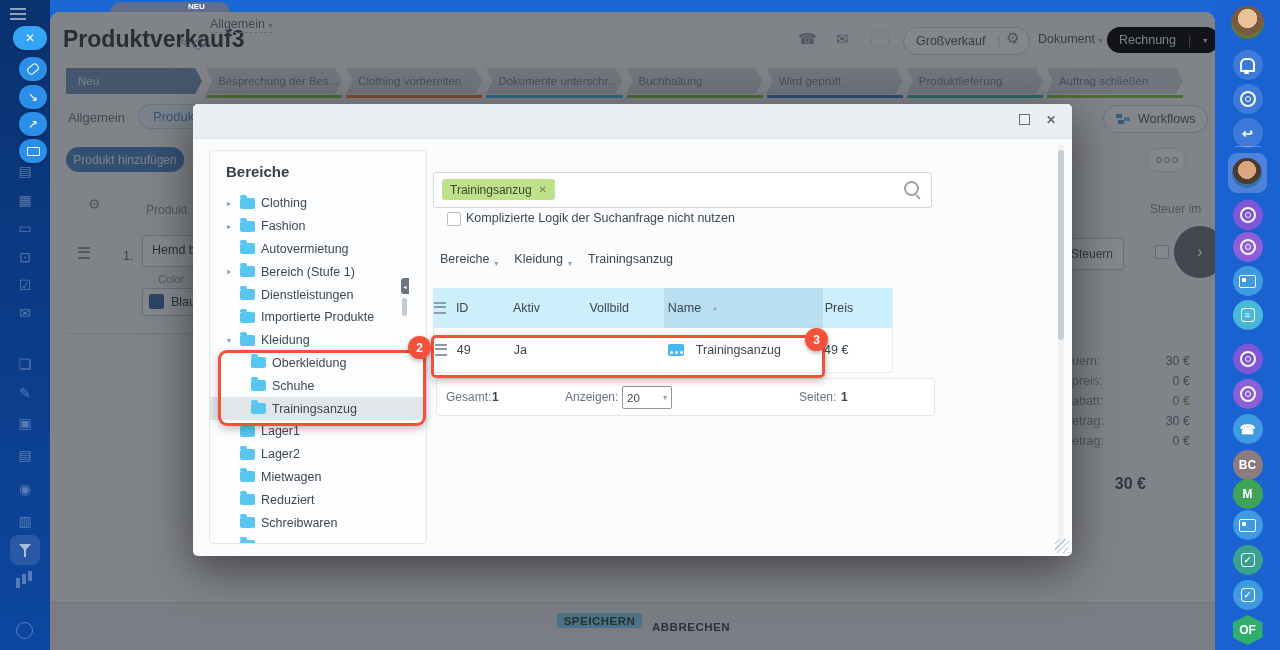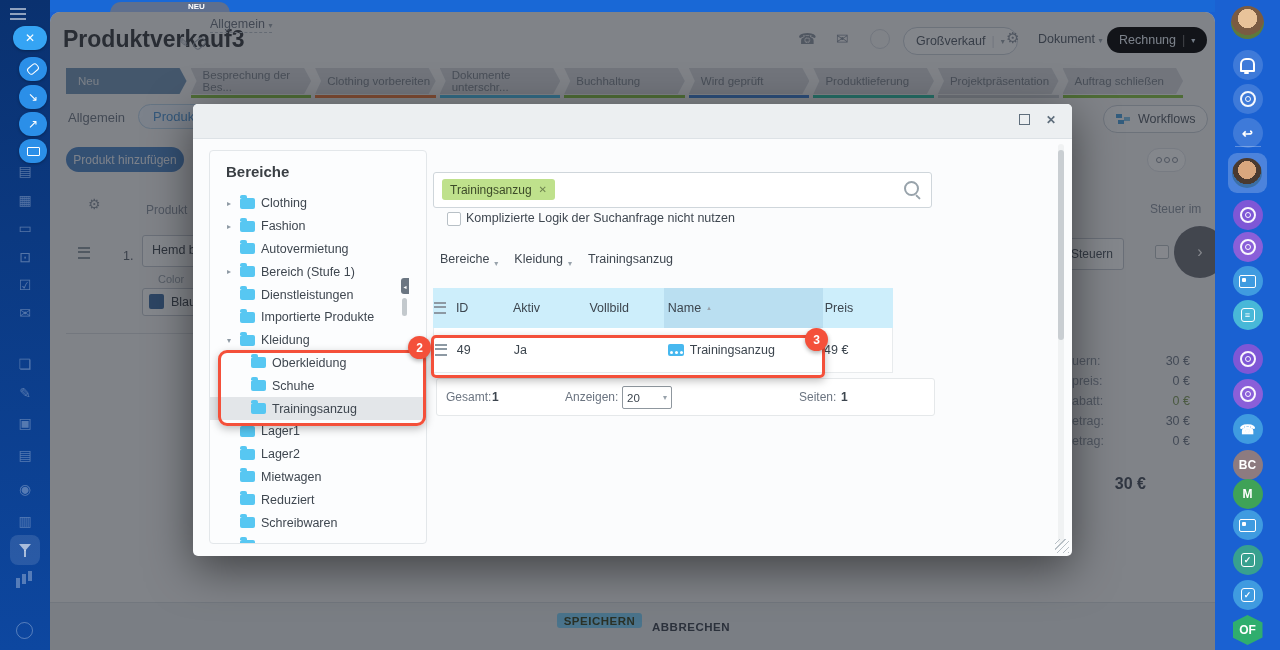--- a/index.html
+++ b/index.html
@@ -35,21 +35,21 @@
   #page{position:absolute;left:50px;top:12px;width:1165px;height:638px;background:#f3f5f7;
     border-radius:10px 10px 0 0;overflow:hidden;z-index:3;}
   #dim{position:absolute;left:50px;top:12px;width:1165px;height:638px;background:rgba(32,36,46,.55);
     border-radius:10px 10px 0 0;z-index:5;}
 
   .ptitle{font-size:23px;font-weight:bold;color:#33383d;}
   .ghost-ic{color:#9aa4ae;font-size:12px;}
   .hdr-dd{font-size:12.5px;color:#6b7480;border-bottom:1px dashed #b9c1c9;padding-bottom:1px;}
   .chev{font-size:8px;color:#98a2ab;}
   .pillbtn{border:1px solid #c7d0d8;border-radius:15px;height:26px;display:flex;align-items:center;
-    gap:6px;padding:0 12px;font-size:12.5px;color:#525c66;background:#fbfcfd;}
+    gap:12px;padding:0 12px;font-size:12.5px;color:#525c66;background:#fbfcfd;}
   .bluebtn{background:#000000;border:none;color:#e8f1fa;}
   .stage{height:26px;display:flex;align-items:center;padding-left:12px;font-size:11.5px;color:#7a828c;
     background:#d4d8dc;clip-path:polygon(0 0,calc(100% - 7px) 0,100% 50%,calc(100% - 7px) 100%,0 100%,6px 50%);}
   .stage-wrap{display:flex;flex-direction:column;gap:0;flex:1;}
   .stage-ul{height:3px;margin-top:1px;}
   .tabtxt{font-size:13px;color:#6e7884;}
   .tabpill{border:1px solid #b9d4ea;background:#eaf4fc;color:#4b95d8;border-radius:14px;
     padding:4px 14px;font-size:13px;}
   .grayicon{color:#8a94a0;}
   .inputbox{background:#fdfefe;border:1px solid #c3cbd2;border-radius:3px;}
@@ -95,21 +95,21 @@
   .bclink{font-size:12.5px;color:#3f4750;}
 
   #mtable{position:absolute;left:240px;top:184px;width:460px;}
   .mth{display:flex;height:40px;background:#cdeefb;align-items:center;font-size:12.5px;color:#3c454e;}
   .mtr{display:flex;height:44px;background:#fff;align-items:center;font-size:12.5px;color:#3c454e;
     border:1px solid #e8ebed;border-top:none;}
   .c0{width:17px;display:flex;justify-content:center;}
   .c1{width:63px;padding-left:8px;}
   .c2{width:85px;padding-left:2px;}
   .c3{width:85px;padding-left:2px;}
-  .c4{width:177px;padding-left:4px;display:flex;align-items:center;gap:6px;}
+  .c4{width:177px;padding-left:4px;display:flex;align-items:center;gap:12px;}
   .c5{width:78px;padding-left:2px;}
   .namehdr{background:#badff1;height:40px;display:flex;align-items:center;}
   .burger{width:12px;height:8px;border-top:2px solid #8d99a3;border-bottom:2px solid #8d99a3;position:relative;}
   .burger::after{content:"";position:absolute;left:0;top:2px;width:12px;height:2px;background:#8d99a3;}
   .prod-ic{width:16px;height:12px;background:#47b8ef;border-radius:2px;position:relative;flex:none;}
   .prod-ic::after{content:"";position:absolute;left:2px;bottom:2px;width:3px;height:3px;border-radius:50%;
     background:#fff;box-shadow:5px 0 0 #fff,10px 0 0 #fff;}
 
   #pagbox{position:absolute;left:243px;top:274px;width:497px;height:36px;background:#fff;
     border:1px solid #e5e8ea;border-radius:3px;font-size:12px;color:#6b7480;}
@@ -187,24 +187,20 @@
         <div class="stage">Buchhaltung</div>
           <div class="stage-ul" style="background:#86c440;"></div>
       </div>
       <div class="stage-wrap">
         <div class="stage">Wird geprüft</div>
           <div class="stage-ul" style="background:#3b82d8;"></div>
       </div>
       <div class="stage-wrap">
         <div class="stage">Produktlieferung</div>
           <div class="stage-ul" style="background:#2cc6a8;"></div>
-      </div>
-      <div class="stage-wrap">
-        <div class="stage">Projektpräsentation</div>
-          <div class="stage-ul" style="background:#c9ced3;"></div>
       </div>
       <div class="stage-wrap">
         <div class="stage">Auftrag schließen</div>
           <div class="stage-ul" style="background:#86c440;"></div>
       </div>
     </div>
 
     <div class="abs tabtxt" style="left:18px;top:98px;">Allgemein</div>
     <div class="abs tabpill" style="left:88px;top:92px;">Produkte</div>
     <div class="abs pillbtn" style="left:1053px;top:93px;gap:8px;">

